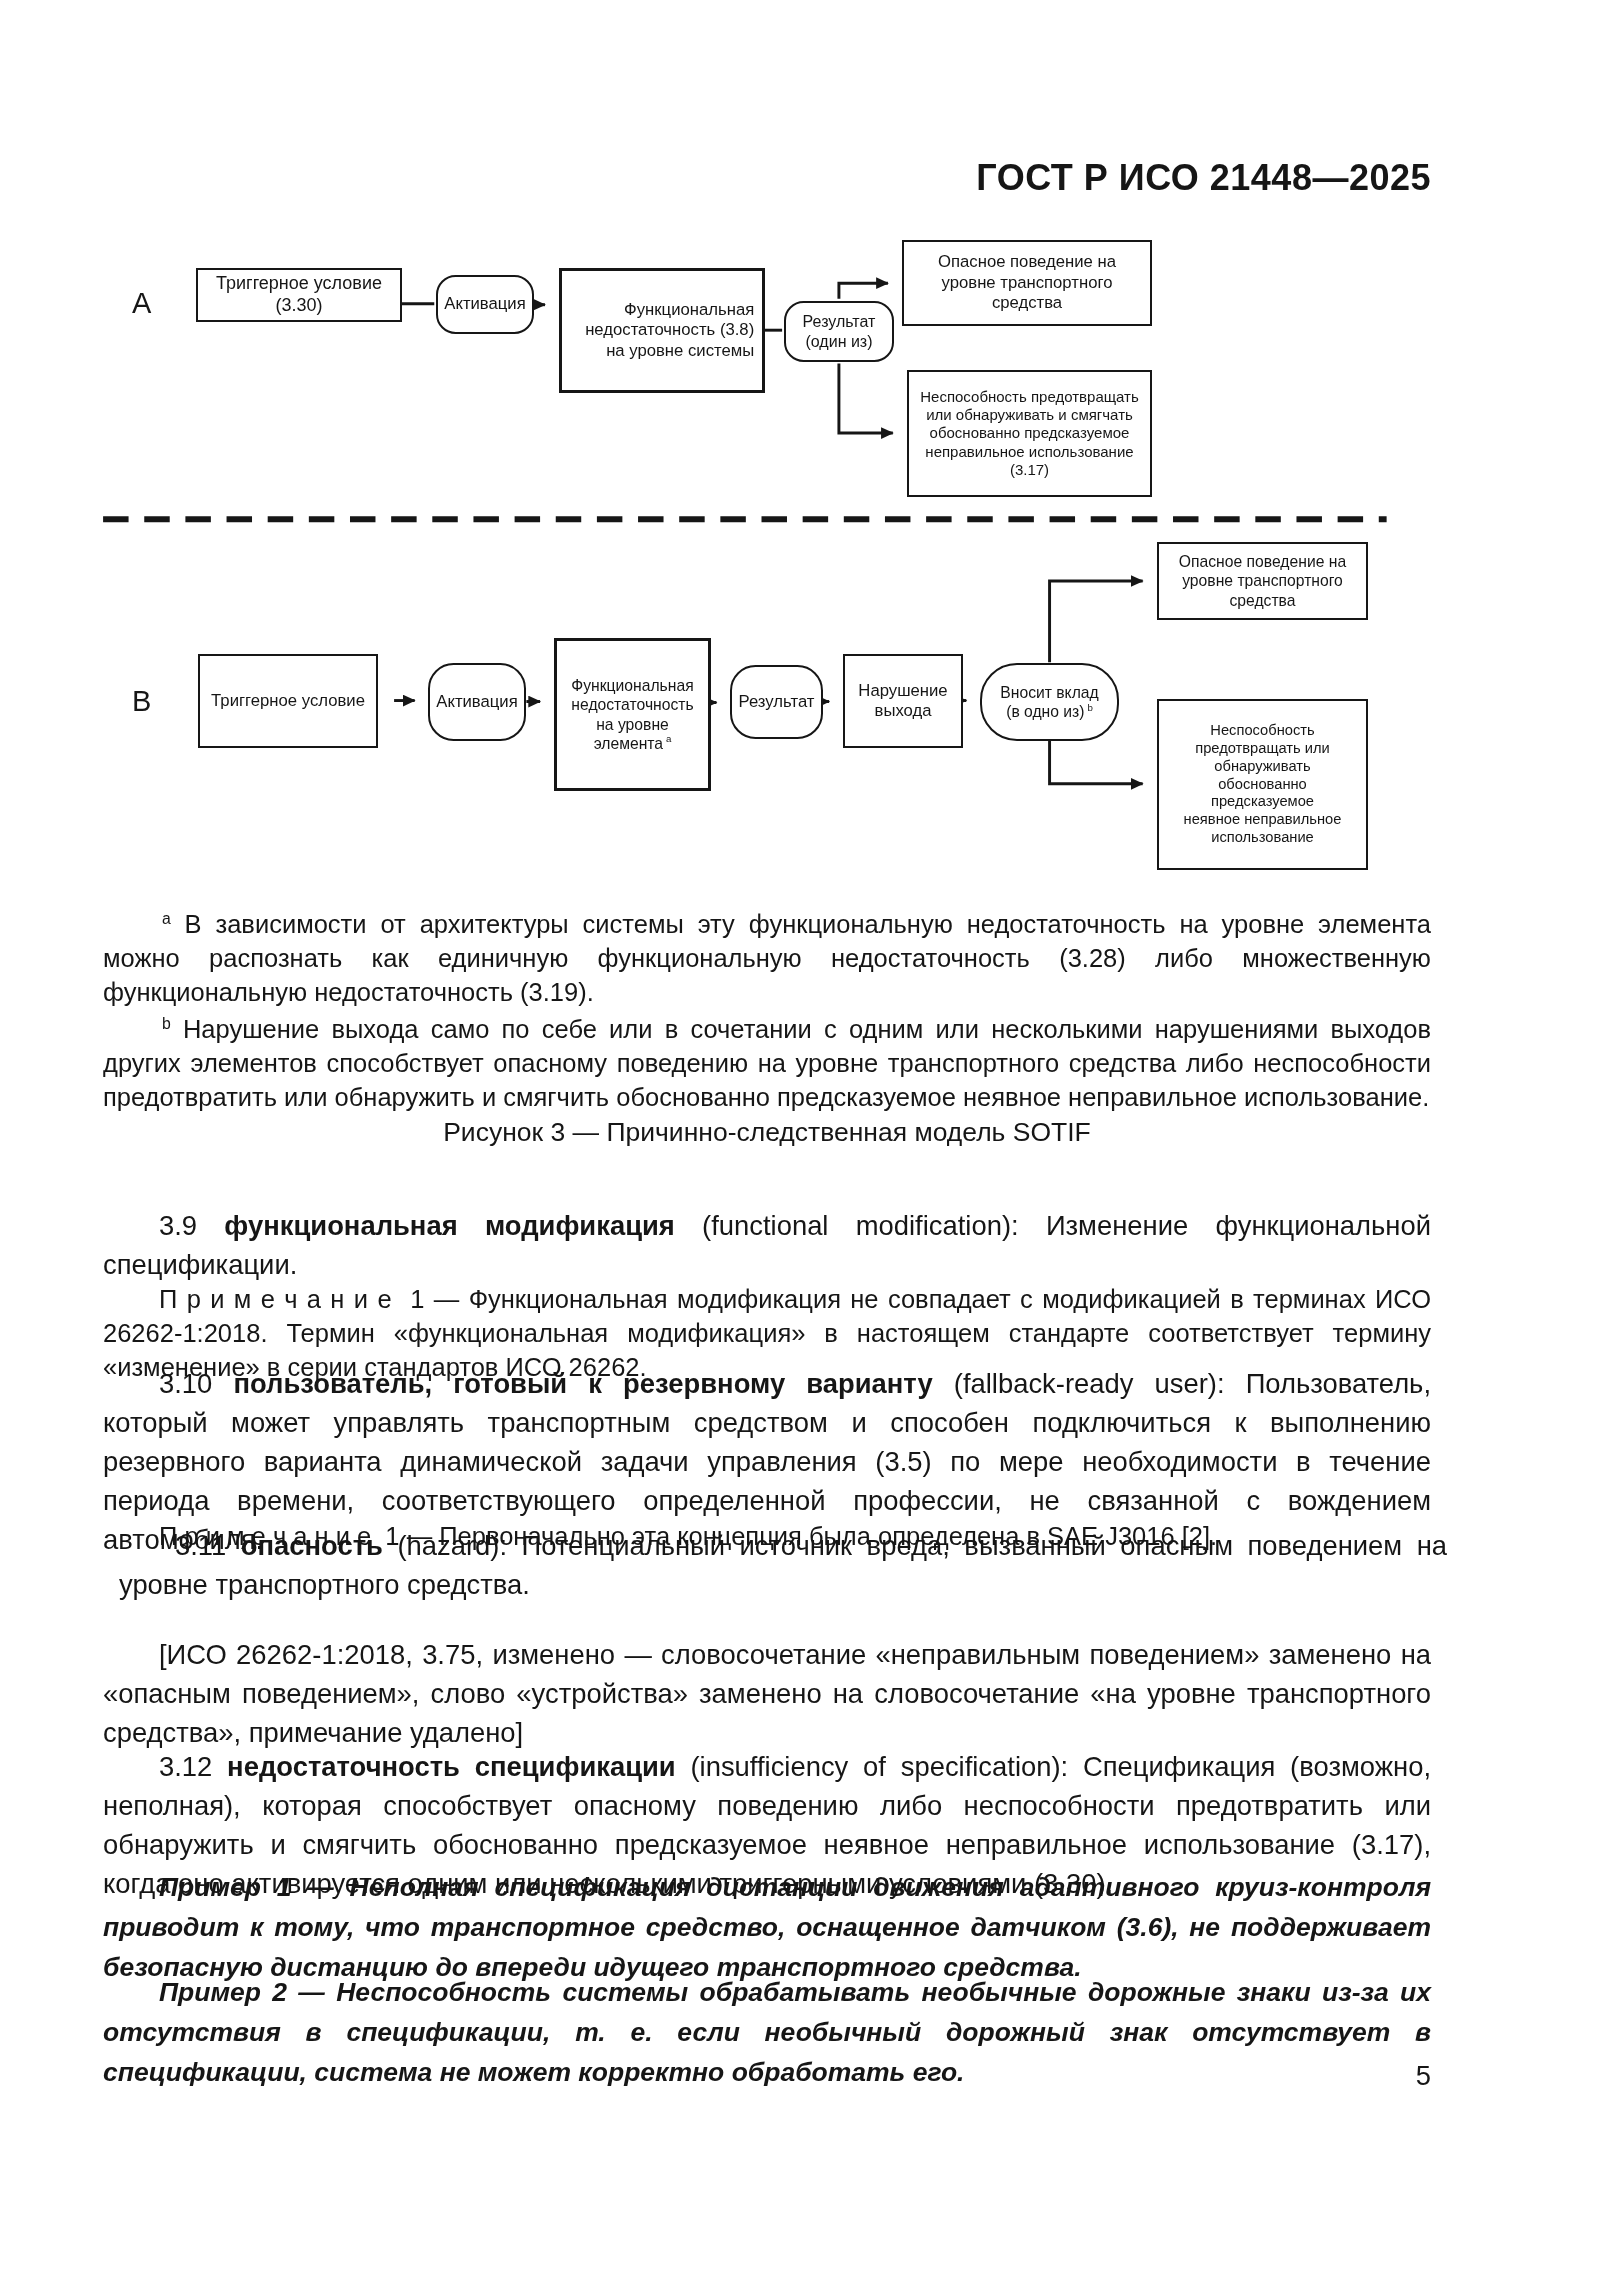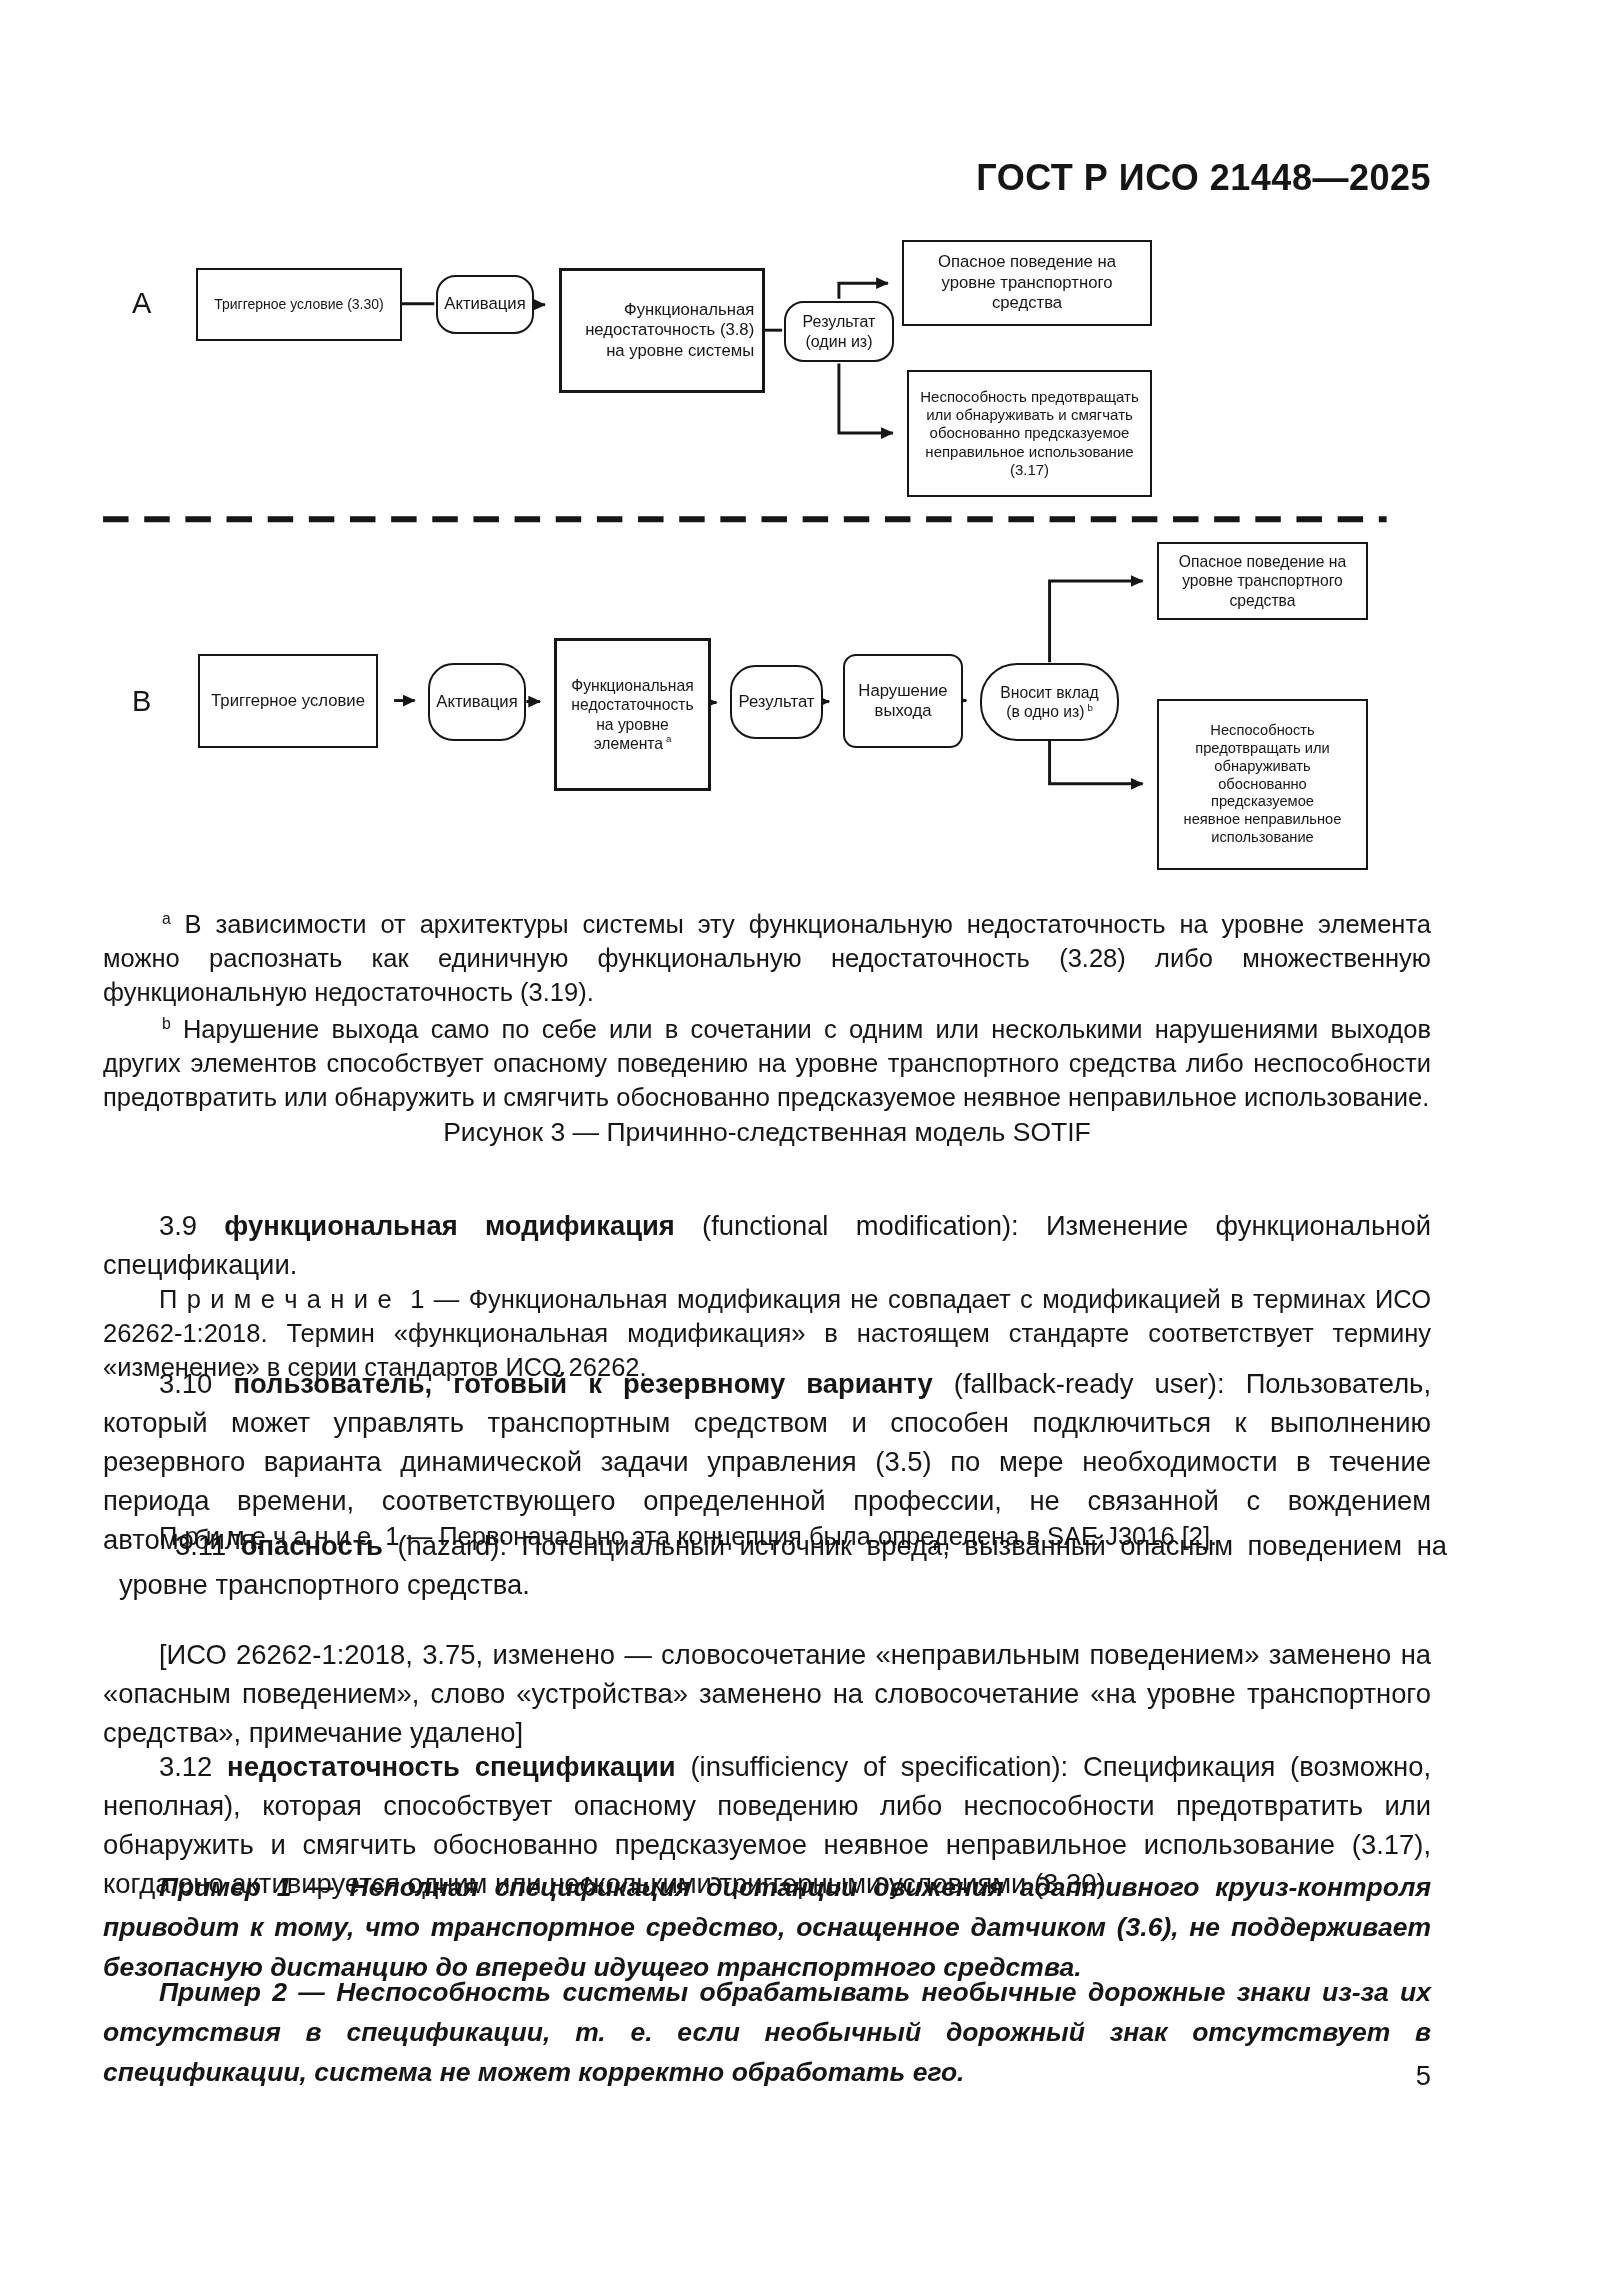--- a/index.html
+++ b/index.html
@@ -59,21 +59,21 @@
       <path d="M840,716 H846" marker-end="url(#arr)"></path>
       <path d="M982,715 H986" marker-end="url(#arr)"></path>
       <path d="M1071,676 V593 H1166" marker-end="url(#arr)"></path>
       <path d="M1071,756 V800 H1166" marker-end="url(#arr)"></path>
     </g>
     <line x1="105" y1="530" x2="1415" y2="530" stroke="#161616" stroke-width="6" stroke-dasharray="26 16"></line>
   </svg>
 
   <div class="abs dlabel" style="left:132px;top:286px;">A</div>
 
-  <div class="box" style="left:196px;top:268px;width:206px;height:73px;font-size:14px;">Триггерное условие (3.30)</div>
+  <div class="box" style="left:196px;top:268px;width:206px;height:54px;font-size:18px;">Триггерное условие (3.30)</div>
 
   <div class="oval" style="left:436px;top:275px;width:98px;height:59px;font-size:16.7px;">Активация</div>
 
   <div class="box thick" style="left:559px;top:268px;width:206px;height:125px;font-size:16.7px;padding:0 7.8px;text-align:right;">Функциональная недостаточность (3.8) на уровне системы</div>
 
   <div class="oval" style="left:784px;top:301px;width:110px;height:61px;font-size:16px;padding:0 5.9px;">Результат (один из)</div>
 
   <div class="box" style="left:902px;top:240px;width:250px;height:86px;font-size:16.7px;padding:0 19.6px;">Опасное поведение на уровне транспортного средства</div>
 
   <div class="box" style="left:907px;top:370px;width:245px;height:127px;font-size:15px;padding:0 9.8px;">Неспособность предотвращать или обнаруживать и смягчать обоснованно предсказуемое неправильное использование (3.17)</div>
@@ -83,21 +83,21 @@
   <div class="box" style="left:198px;top:654px;width:180px;height:94px;font-size:16.7px;">Триггерное условие</div>
 
   <div class="oval" style="left:428px;top:663px;width:98px;height:78px;font-size:16.7px;border-radius:25.5px;">Активация</div>
 
   <div class="box thick" style="left:554px;top:638px;width:157px;height:153px;font-size:15.7px;padding:0 12.7px;">
     <span><span>Функциональная недостаточность на уровне элемента</span><sup>a</sup></span>
   </div>
 
   <div class="oval" style="left:730px;top:665px;width:93px;height:74px;font-size:16.7px;border-radius:25.5px;">Результат</div>
 
-  <div class="box" style="left:843px;top:654px;width:120px;height:94px;font-size:16.7px;padding:0 11.8px;border-radius:13px;">Нарушение выхода</div>
+  <div class="box" style="left:843px;top:654px;width:120px;height:94px;font-size:16.7px;padding:0 11.8px;">Нарушение выхода</div>
 
   <div class="oval" style="left:980px;top:663px;width:139px;height:78px;font-size:15.7px;border-radius:37px;padding:0 13.7px;">
     <span><span>Вносит вклад (в одно из)</span><sup>b</sup></span>
   </div>
 
   <div class="box" style="left:1157px;top:542px;width:211px;height:78px;font-size:15.7px;padding:0 7.8px;">Опасное поведение на уровне транспортного средства</div>
 
   <div class="box" style="left:1157px;top:699px;width:211px;height:171px;font-size:14.7px;padding:0 24.5px;">Неспособность предотвращать или обнаруживать обоснованно предсказуемое неявное неправильное использование</div>
 
   <p class="tb fn ind" style="top:907px;margin:0;">

